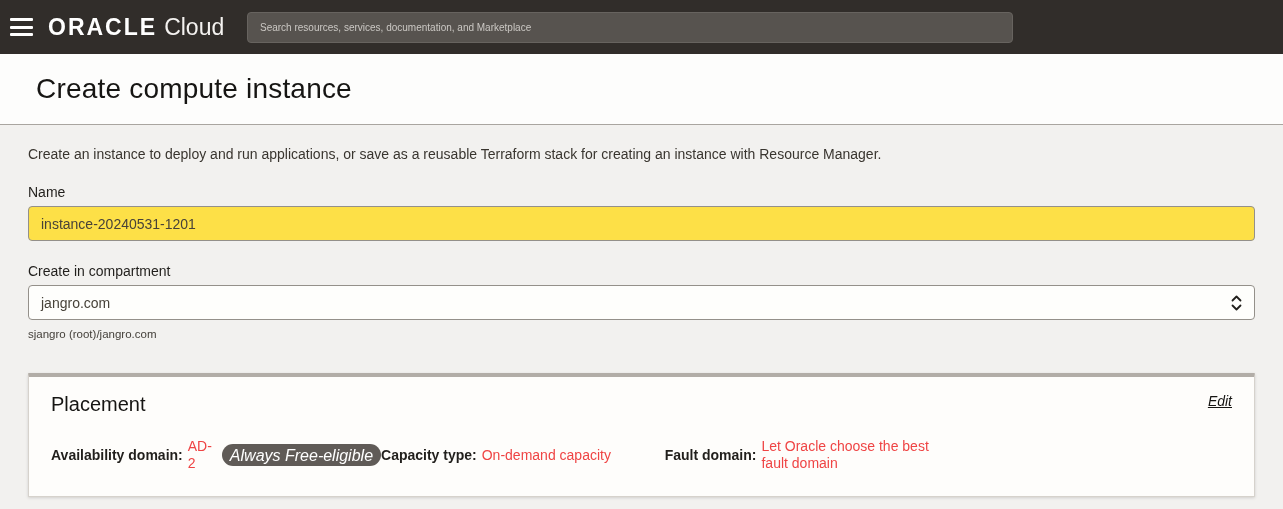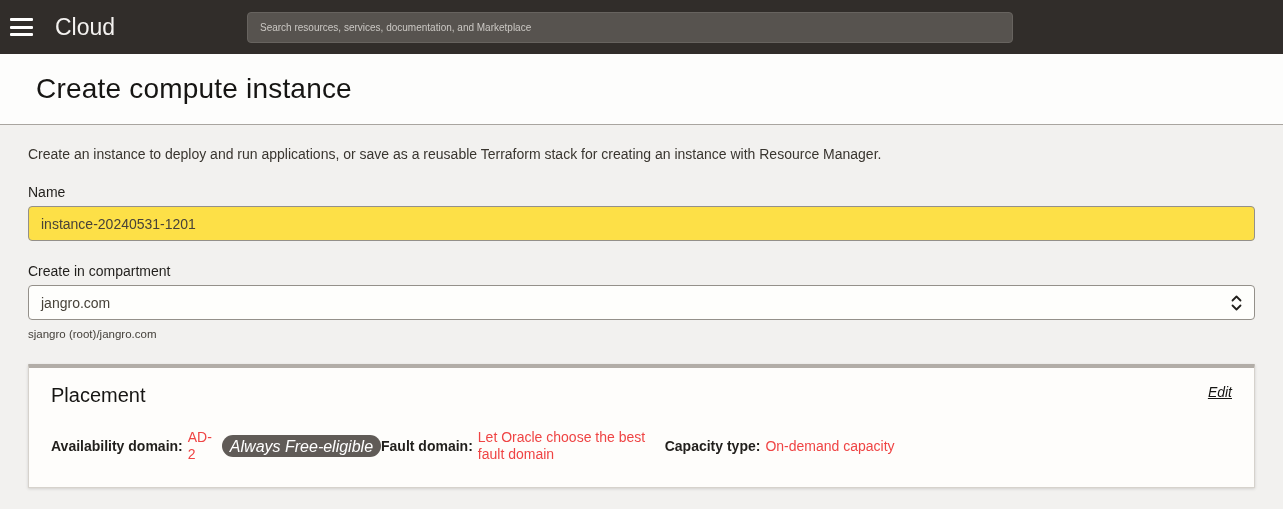--- a/index.html
+++ b/index.html
@@ -114,21 +114,21 @@
     width: 13px; height: 18px;
   }
   .field-hint {
     margin-top: 8px;
     font-size: 11.5px;
     color: #45413b;
   }
 
   
   .card {
-    margin-top: 24px;
+    margin-top: 33px;
     background: #fefdfb;
     border: 1px solid #d6d2cc;
     border-top: 4px solid #b2ada7;
     border-radius: 1px;
     box-shadow: 0 1px 3px rgba(60,56,50,0.18);
     padding: 16px 22px 24px;
   }
   .card-header {
     display: flex; justify-content: space-between; align-items: flex-start;
   }
@@ -170,20 +170,21 @@
 </head>
 <body>
 
 <header class="topbar">
   <div class="hamburger">
     <span></span>
       <span></span>
       <span></span>
   </div>
   <div class="brand">
+    <span class="oracle">ORACLE</span>
     <span class="cloud">Cloud</span>
   </div>
   <div class="search-wrap">
     <input class="search-input" type="text" placeholder="Search resources, services, documentation, and Marketplace" style="">
   </div>
 </header>
 
 <div class="page-header">
   <h1 class="page-title">Create compute instance</h1>
 </div>
@@ -210,24 +211,24 @@
       <h2 class="card-title">Placement</h2>
       <a class="edit-link">Edit</a>
     </div>
     <div class="detail-grid">
       <div class="detail-item">
         <span class="detail-label">Availability domain:</span>
         <span class="detail-value">AD-2</span>
         <span class="badge">Always Free-eligible</span>
       </div>
       <div class="detail-item">
+        <span class="detail-label">Capacity type:</span>
+        <span class="detail-value">On-demand capacity</span>
+      </div>
+      <div class="detail-item">
         <span class="detail-label">Fault domain:</span>
         <span class="detail-value">Let Oracle choose the best fault domain</span>
-      </div>
-      <div class="detail-item">
-        <span class="detail-label">Capacity type:</span>
-        <span class="detail-value">On-demand capacity</span>
       </div>
       <div class="detail-item"></div>
     </div>
   </section>
 
 </main>
 
 </body></html>

